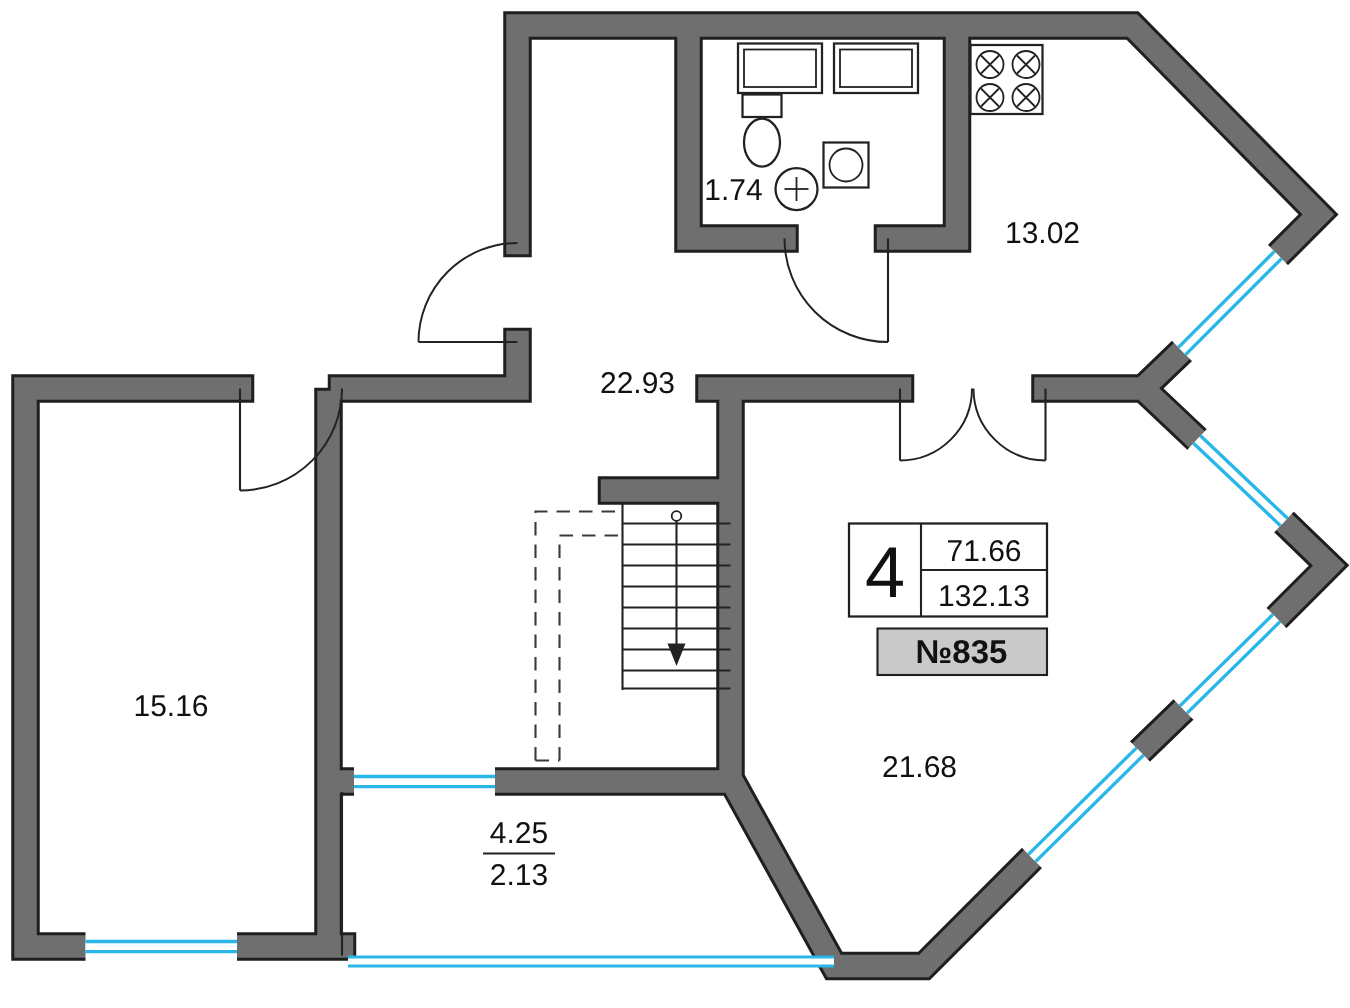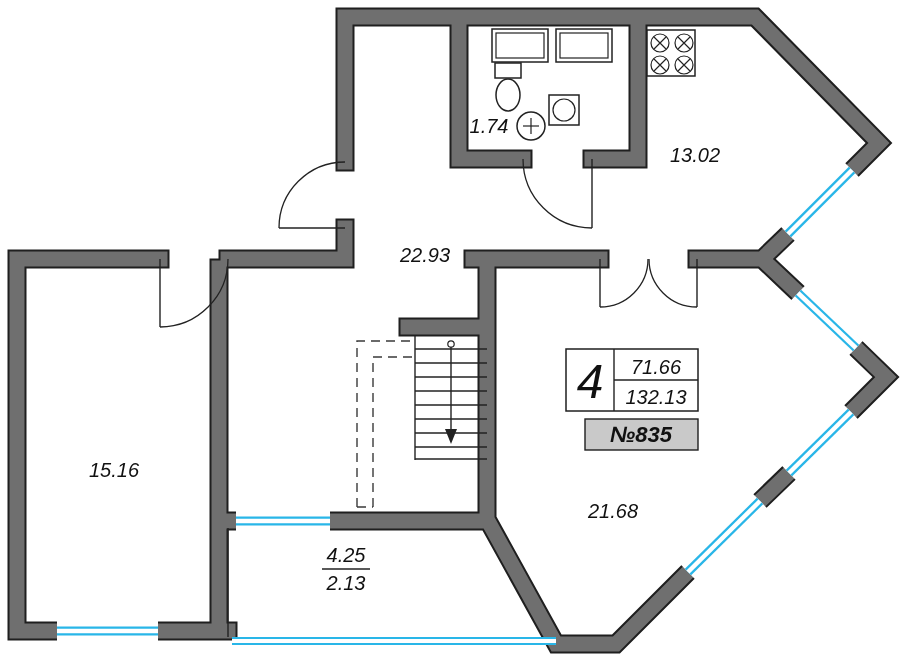--- a/index.html
+++ b/index.html
@@ -1,17 +1,17 @@
 <!DOCTYPE html>
 <html style="--color-wall: #6f6f6f; --color-outline: #1f1f1f; --color-window: #29b6e8; --color-badge_bg: #c9c9c9; --color-ink: #111111;"><head>
 <meta charset="utf-8">
 <style>
   html,body{margin:0;padding:0;background:#fff;}
   .page{position:relative;width:900px;height:672px;background:#fff;overflow:hidden;
-        font-family:"Liberation Sans",sans-serif;font-style:italic;}
+        font-family:"Liberation Sans",sans-serif;}
   svg{display:block;}
 
   
   .wall-outer{fill:none;stroke:var(--color-outline,#1f1f1f);stroke-width:19;stroke-linecap:square;stroke-linejoin:miter;}
   .wall-inner{fill:none;stroke:var(--color-wall,#6f6f6f);stroke-width:15;stroke-linecap:square;stroke-linejoin:miter;}
 
   
   .win-erase{stroke:#ffffff;stroke-width:21;stroke-linecap:butt;}
   .win-cyan{stroke:var(--color-window,#29b6e8);stroke-width:9;stroke-linecap:butt;}
   .win-core{stroke:#ffffff;stroke-width:4.5;stroke-linecap:butt;}

